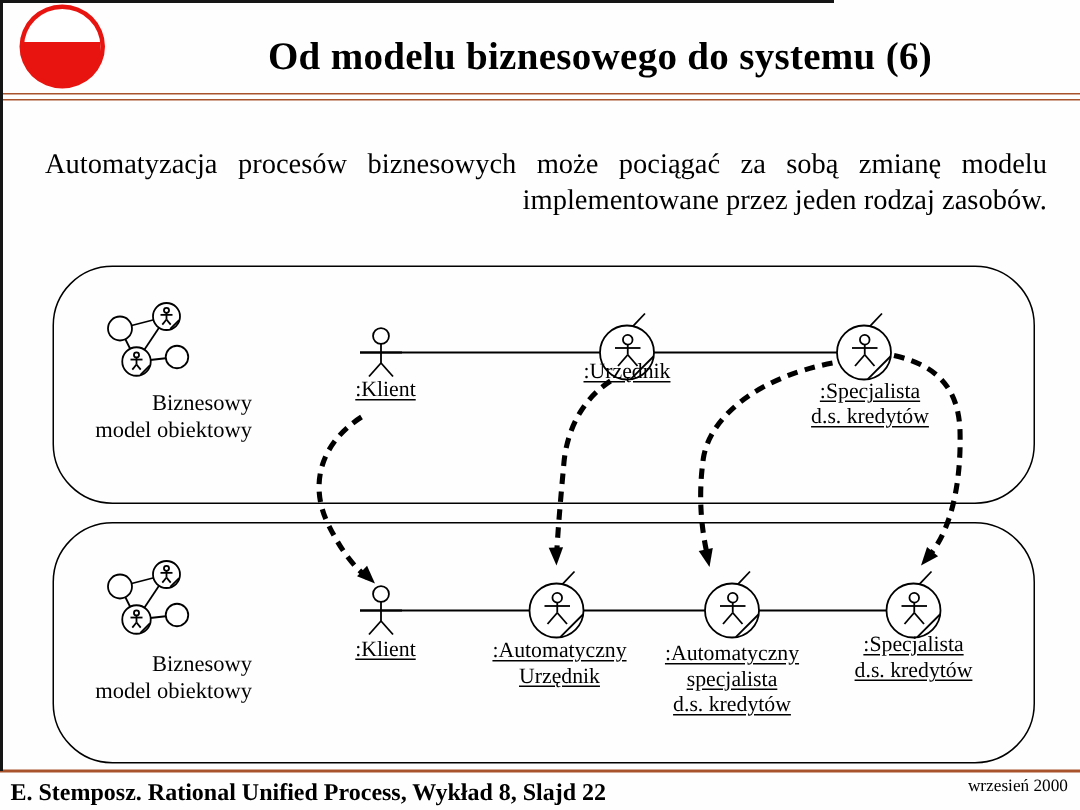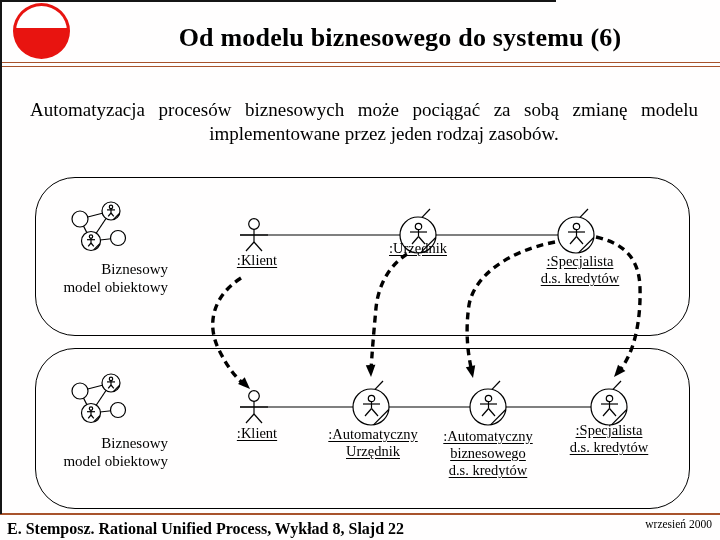--- a/index.html
+++ b/index.html
@@ -23,21 +23,21 @@
   .header-rule{
     position:absolute;left:0;top:62px;width:720px;height:3px;
     border-top:1.6px solid #a8532c;border-bottom:1.6px solid #a8532c;z-index:5;
   }
 
   .intro{
     position:absolute;left:30px;top:98px;width:668px;
     font-size:19px;line-height:23.5px;z-index:5;
   }
   .intro .jline{display:block;text-align:justify;text-align-last:justify;}
-  .intro .lline{display:block;text-align:center;margin-left:40px;}
+  .intro .lline{display:block;text-align:right;margin-left:40px;}
 
   .model-box{
     position:absolute;left:35px;width:653px;
     border:1.4px solid #000;border-radius:40px;background:transparent;z-index:1;
   }
   #box-top{top:177px;height:157px;}
   #box-bottom{top:348px;height:159px;}
 
   svg.overlay{position:absolute;left:0;top:0;z-index:3;}
   svg .sk{stroke:#000;stroke-width:1.2;fill:none;}
@@ -169,21 +169,21 @@
 
 <div class="lbl" style="left:207px;top:425px;width:100px;">
   <span>:Klient</span>
 </div>
 <div class="lbl" style="left:321px;top:426px;width:104px;">
   <span>:Automatyczny</span>
   <span>Urzędnik</span>
 </div>
 <div class="lbl" style="left:428px;top:428px;width:120px;">
   <span>:Automatyczny</span>
-  <span>biznesowego</span>
+  <span>specjalista</span>
   <span>d.s. kredytów</span>
 </div>
 <div class="lbl" style="left:549px;top:422px;width:120px;">
   <span>:Specjalista</span>
   <span>d.s. kredytów</span>
 </div>
 
 <div class="footer-rule"></div>
 <div class="footer-left">E. Stemposz. Rational Unified Process, Wykład 8, Slajd 22</div>
 <div class="footer-right">wrzesień 2000</div>

